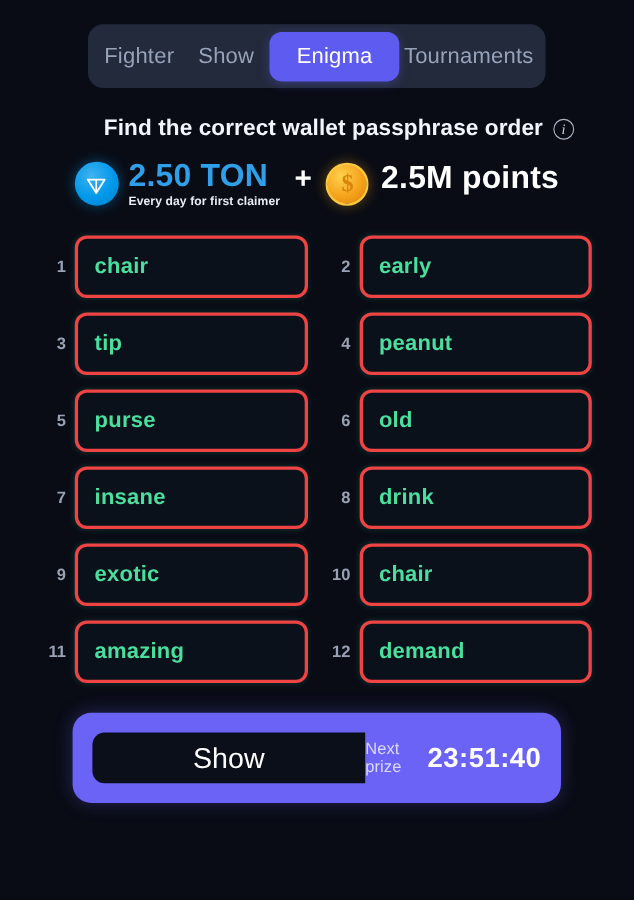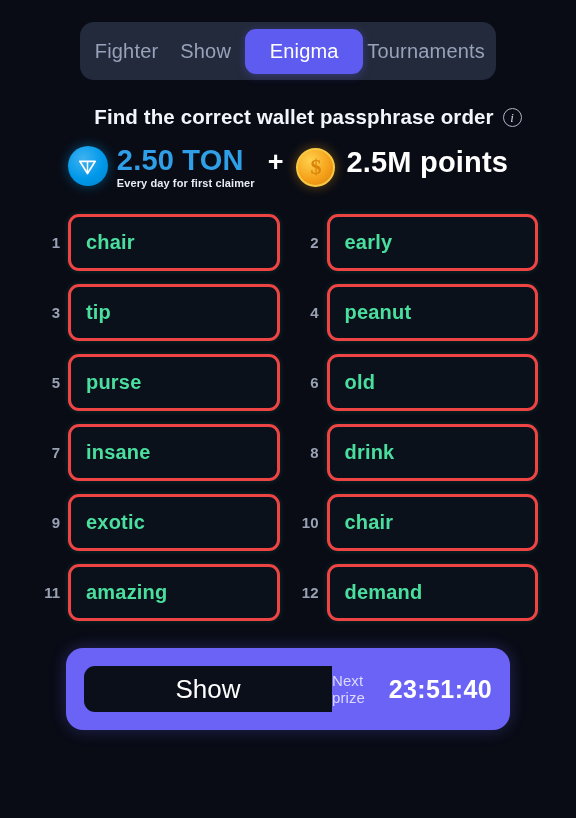--- a/index.html
+++ b/index.html
@@ -83,21 +83,21 @@
 
   
   .prize-row {
     margin-top: 14px;
     display: flex;
     align-items: center;
     justify-content: center;
     gap: 11px;
     height: 48px;
   }
-  .ton-badge { display: flex; align-items: flex-start; gap: 9px; }
+  .ton-badge { display: flex; align-items: center; gap: 9px; }
   .ton-circle {
     width: 40px; height: 40px; border-radius: 50%;
     background: radial-gradient(circle at 38% 32%, #3fb2f0 0%, #0098ea 55%, #0083cc 100%);
     display: flex; align-items: center; justify-content: center;
     box-shadow: 0 0 12px rgba(0,152,234,.45);
     flex: 0 0 auto;
   }
   .ton-amount-wrap { display: flex; flex-direction: column; line-height: 1; }
   .ton-amount {
     font-size: 29px; font-weight: bold; color: #2f9fe8; letter-spacing: .2px;

